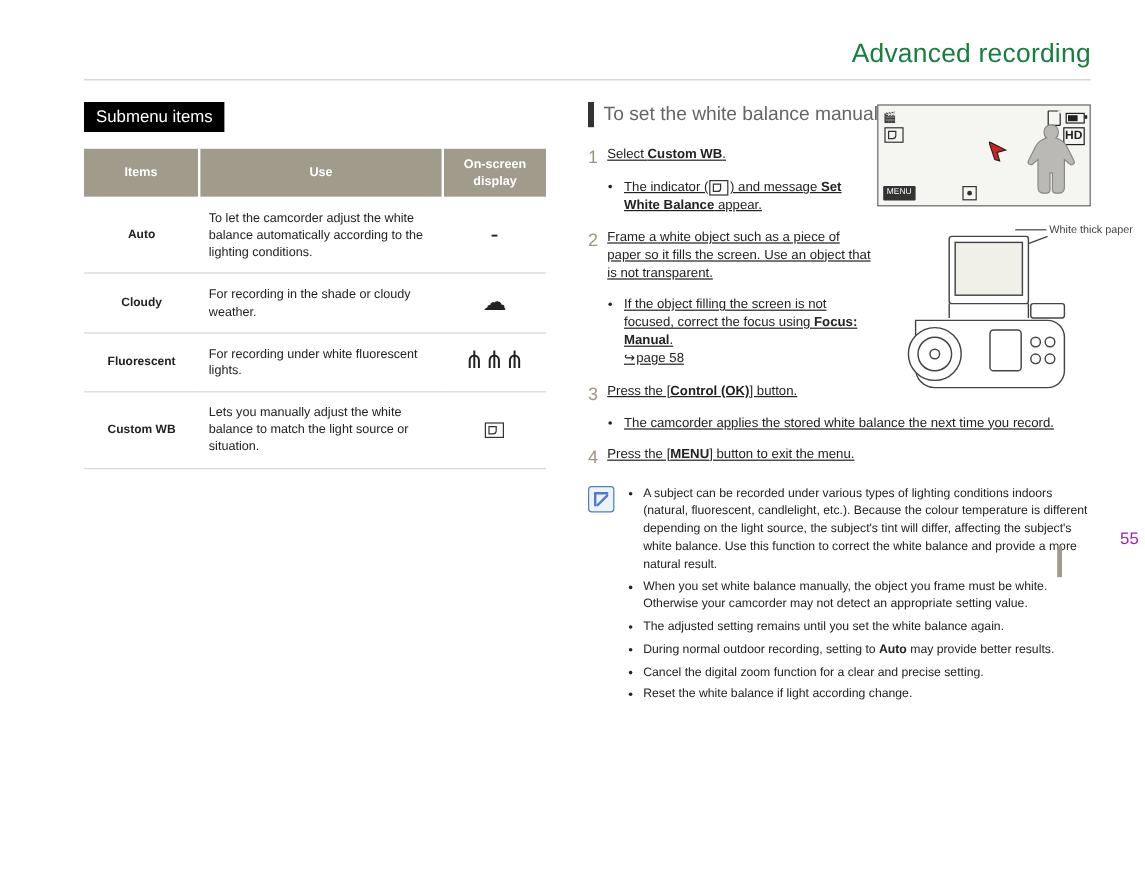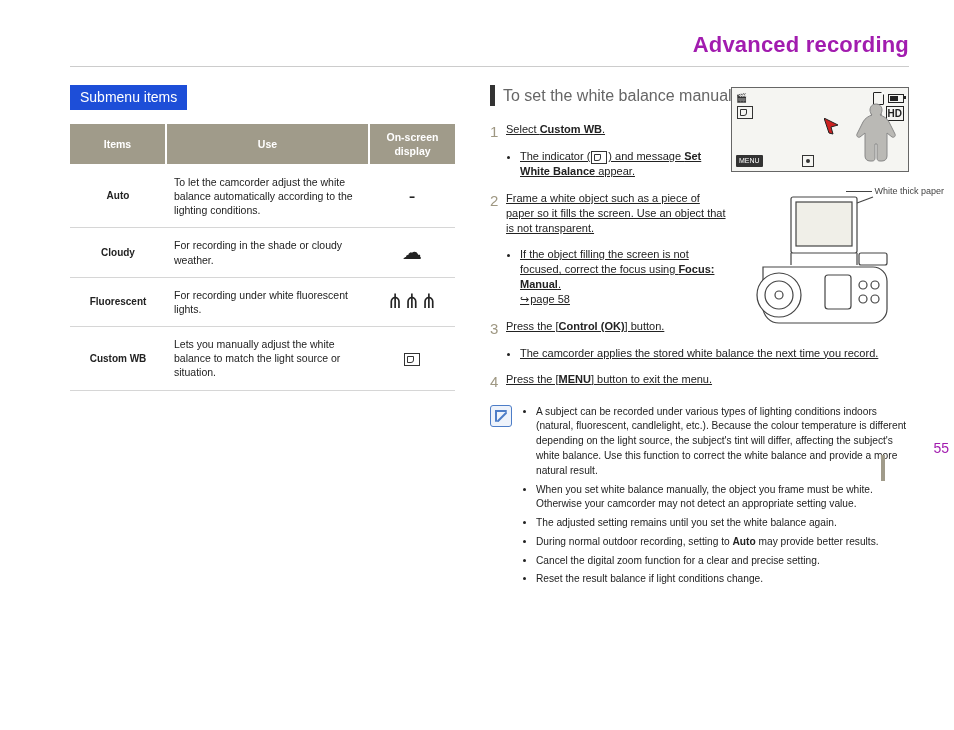--- a/index.html
+++ b/index.html
@@ -13,37 +13,37 @@
     position: relative;
     font-size: 11px;
     line-height: 1.35;
   }
   .page {
     padding: 30px 45px 20px 70px;
   }
   .header-title {
     text-align: right;
     font-size: 22px;
-    color: #a21caf;
-    font-weight: 700;
+    color: #15803d;
+    font-weight: 400;
     border-bottom: 1px solid #ccc;
     padding-bottom: 6px;
     margin-bottom: 18px;
     letter-spacing: 0.2px;
   }
   .columns {
     display: flex;
     gap: 35px;
   }
   .col-left { width: 385px; }
   .col-right { flex: 1; position: relative; }
 
   .section-tab {
     display: inline-block;
-    background: #1d4ed8;
+    background: #000000;
     color: #fff;
     font-size: 14px;
     padding: 3px 10px;
     margin-bottom: 14px;
   }
 
   table.submenu {
     width: 100%;
     border-collapse: collapse;
     font-size: 10.5px;
@@ -287,21 +287,21 @@
           <svg width="14" height="14">
               <path d="M2 12 L2 2 L12 2 M4 12 L12 4" stroke="#4d7dc7" stroke-width="2" fill="none" stroke-linecap="round"></path>
             </svg>
         </div>
         <ul id="notes-list">
             <li>A subject can be recorded under various types of lighting conditions indoors (natural, fluorescent, candlelight, etc.). Because the colour temperature is different depending on the light source, the subject's tint will differ, affecting the subject's white balance. Use this function to correct the white balance and provide a more natural result.</li>
             <li>When you set white balance manually, the object you frame must be white. Otherwise your camcorder may not detect an appropriate setting value.</li>
             <li>The adjusted setting remains until you set the white balance again.</li>
             <li>During normal outdoor recording, setting to <span class="b">Auto</span> may provide better results.</li>
             <li>Cancel the digital zoom function for a clear and precise setting.</li>
-            <li>Reset the result balance if light conditions change.</li>
+            <li>Reset the white balance if light according change.</li>
           </ul>
       </div>
 
       <div class="page-num">55</div>
       <div class="page-num-bar"></div>
     </div>
   </div>
 </div>
 
 </body></html>

